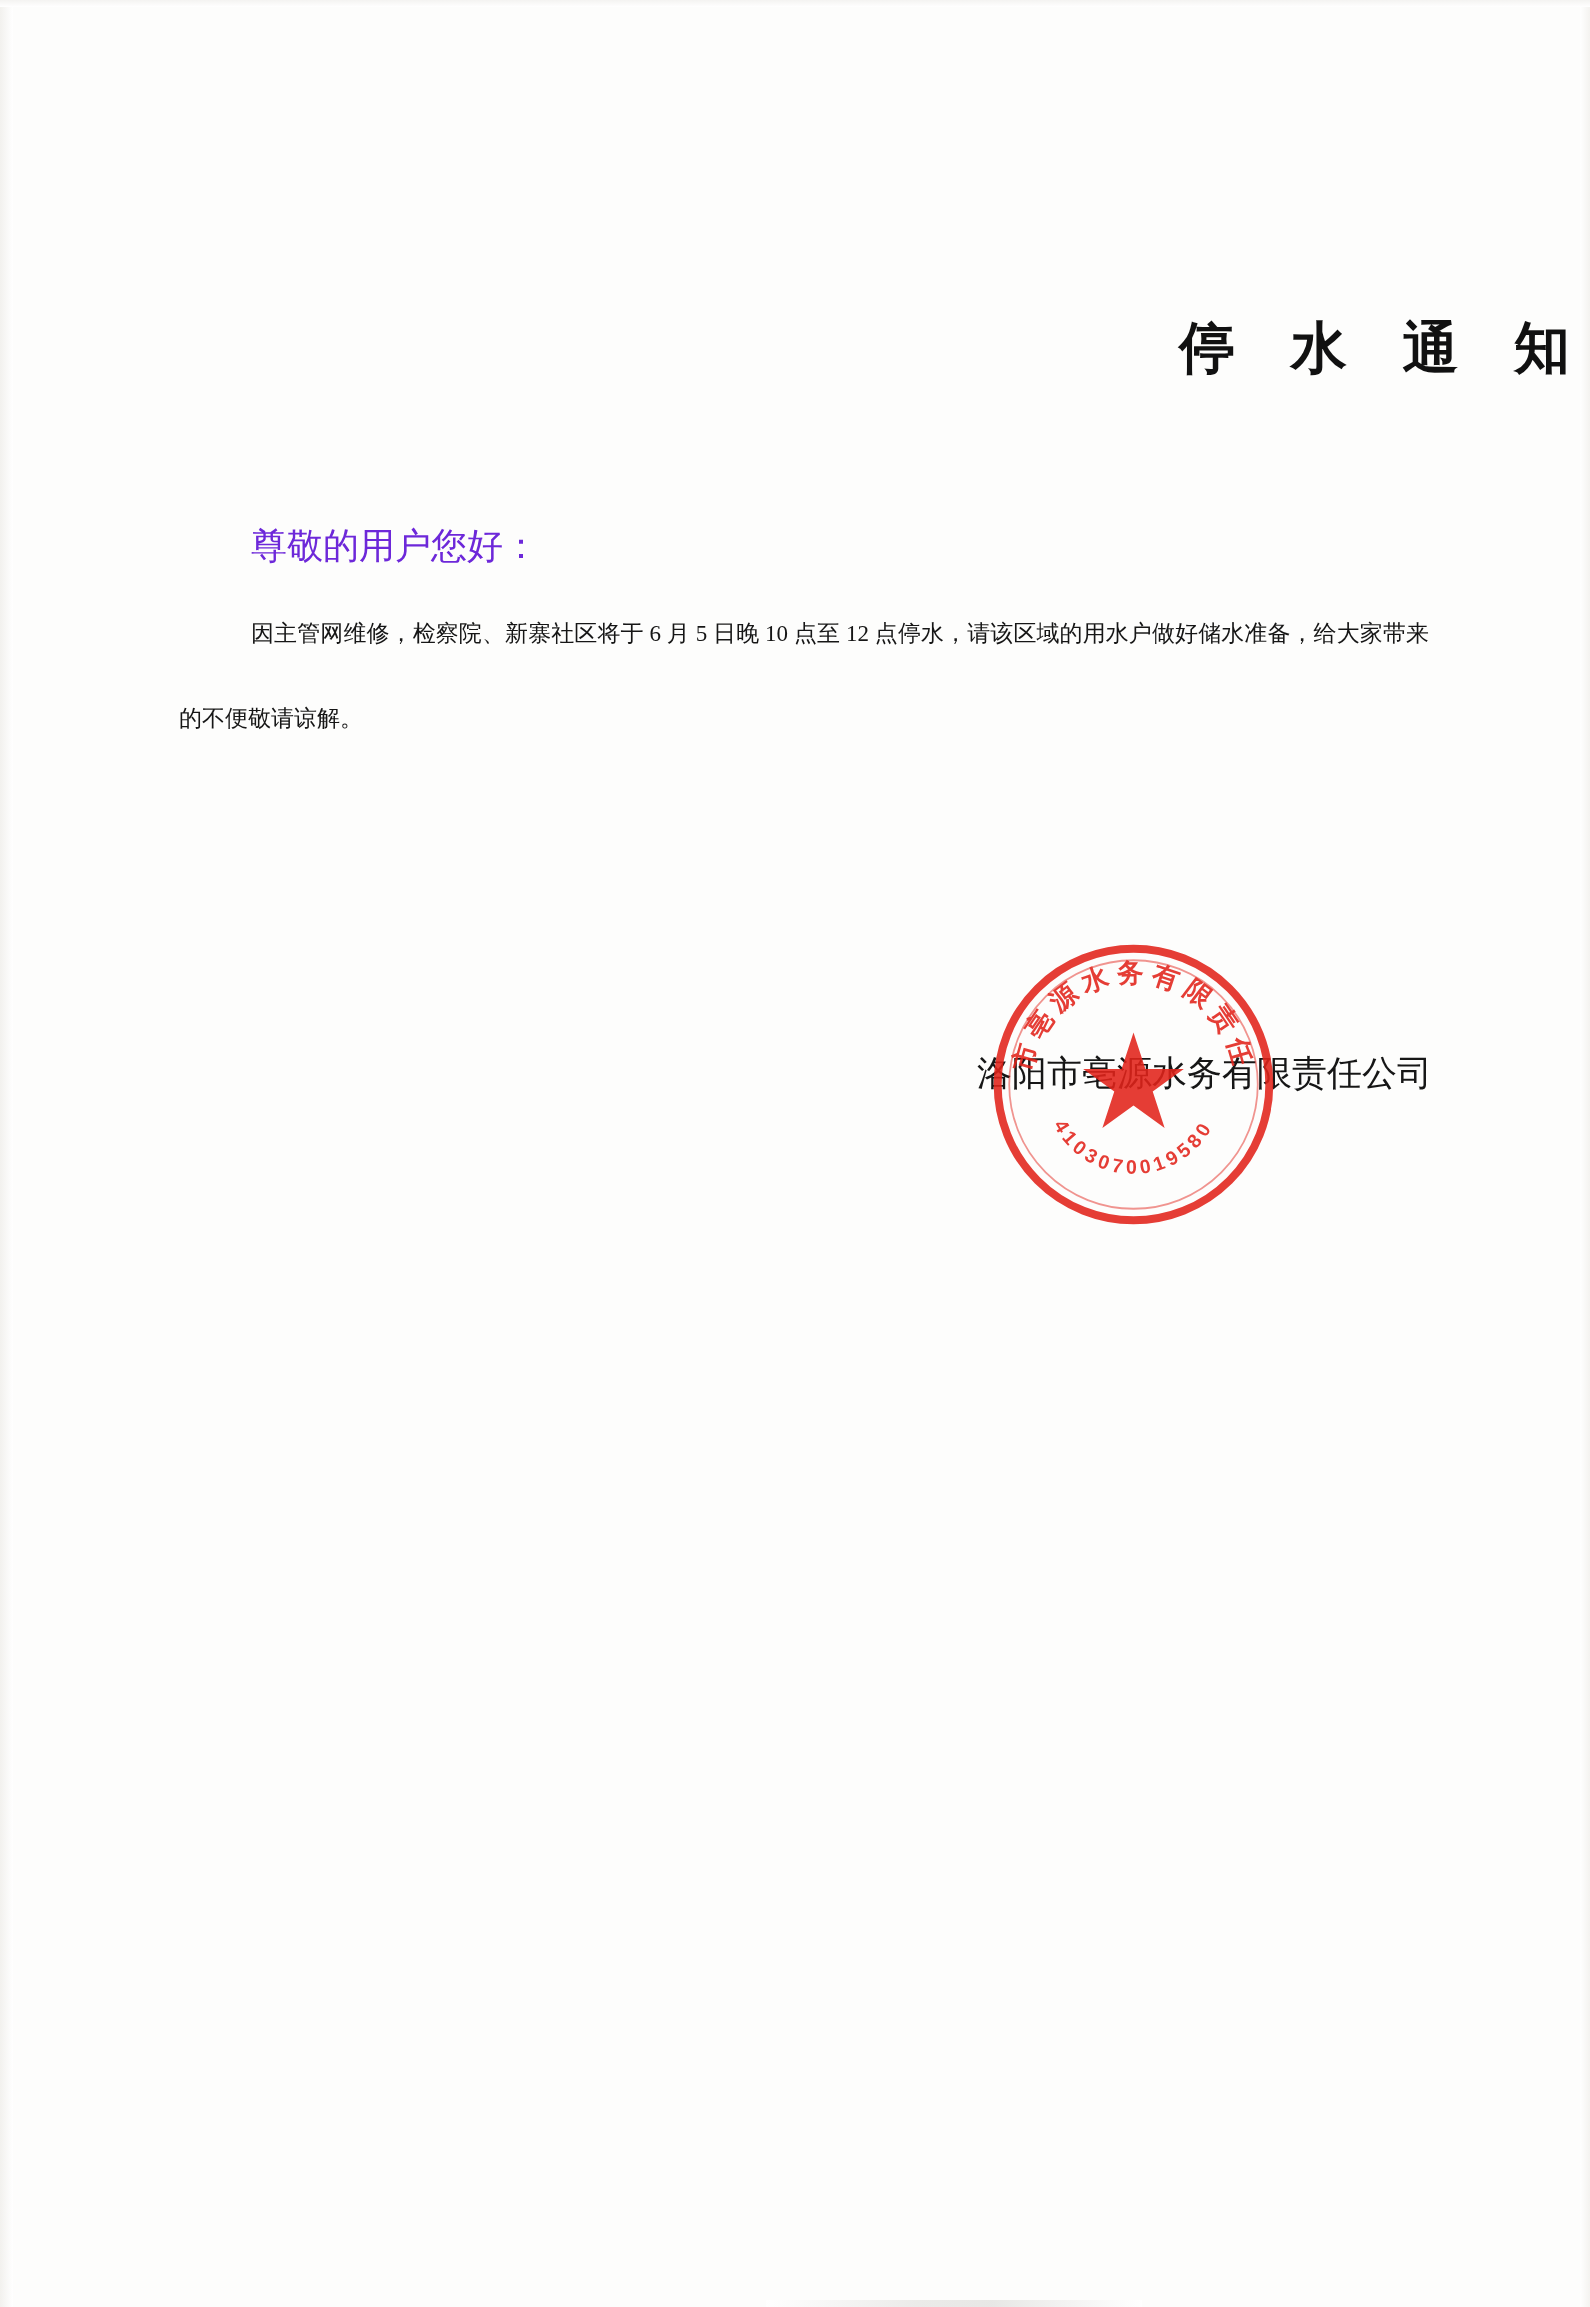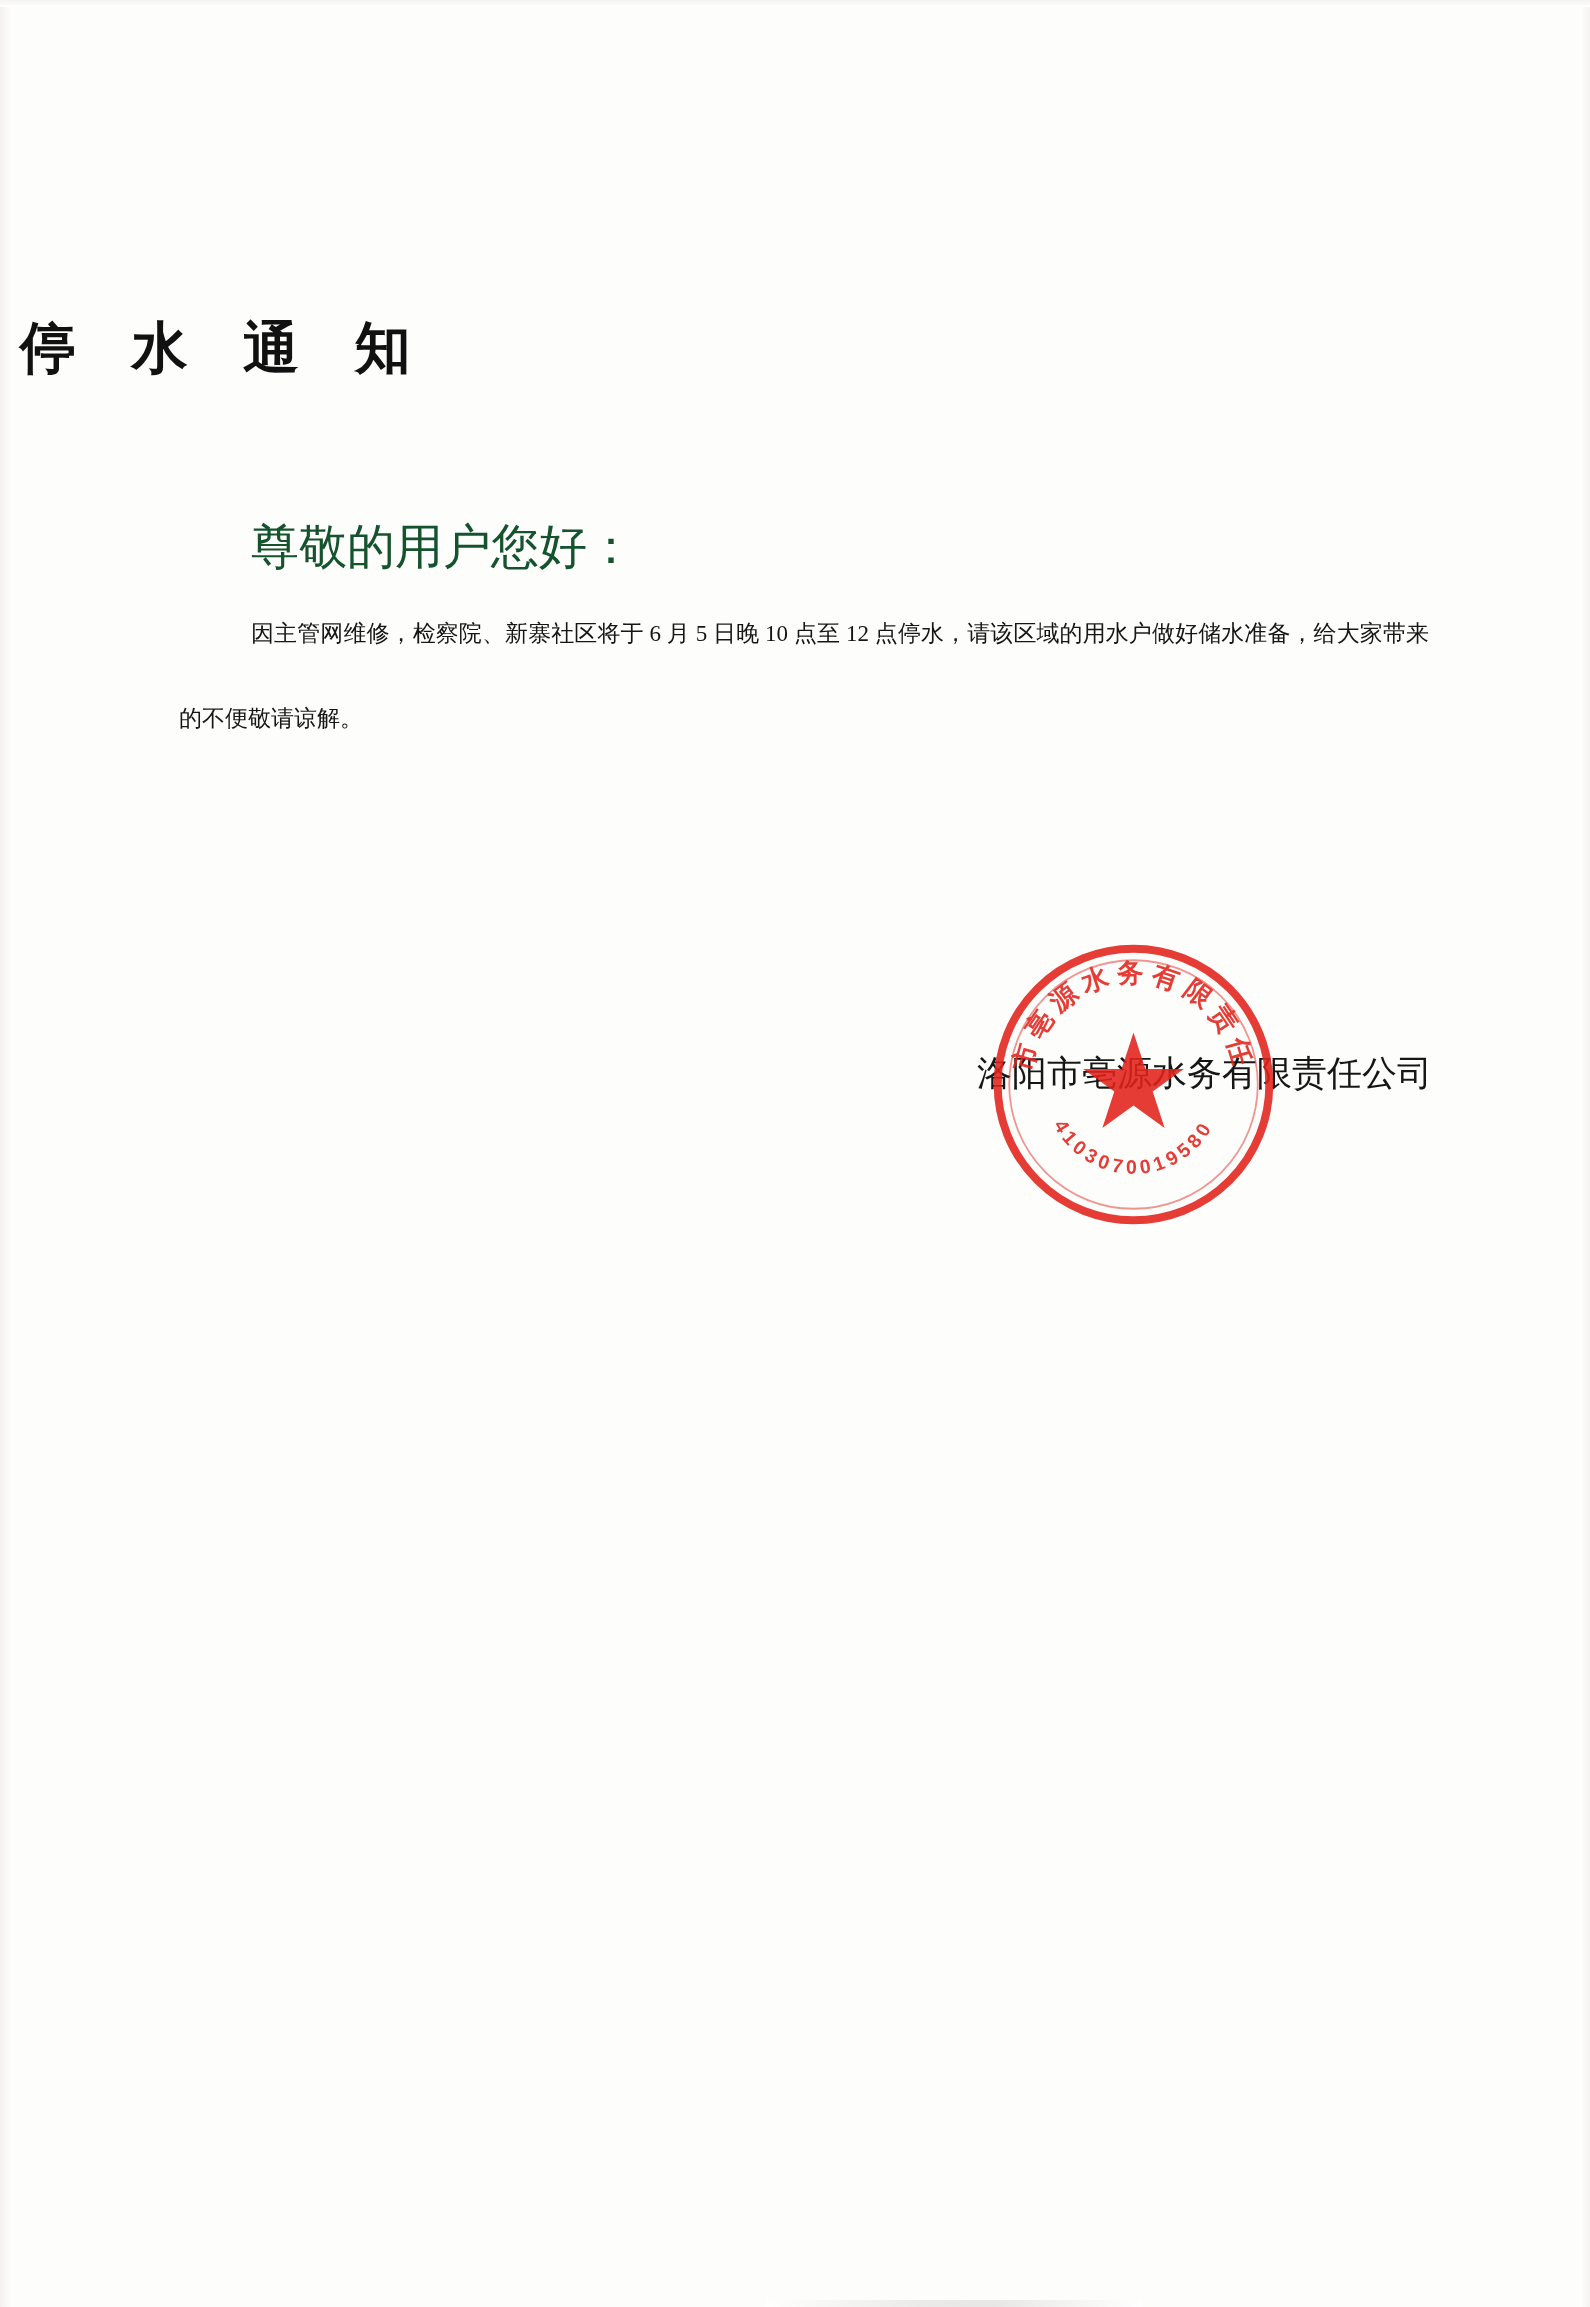--- a/index.html
+++ b/index.html
@@ -40,41 +40,41 @@
     left: 0; right: 0; top: 0;
     height: 7.2px;
     background: linear-gradient(to bottom, #f4f3f1, #ffffff);
   }
 
   .doc-title {
     position: absolute;
     top: 311px;
     left: 0;
     width: 100%;
-    text-align: left;
+    text-align: right;
     font-size: 56px;
     font-weight: bold;
     letter-spacing: 20px;
     text-indent: 20px;
     font-family: "Liberation Sans", "DejaVu Sans", sans-serif;
     color: #111111;
   }
 
   .body-block {
     position: absolute;
     top: 506px;
     left: 179px;
     width: 1250px;
   }
 
   .salutation {
-    font-size: 48px;
+    font-size: 36px;
     line-height: 81px;
     text-indent: 72px;
-    color: #14532d;
+    color: #6d28d9;
   }
 
   .para {
     font-size: 23px;
     line-height: 85px;
     text-indent: 72px;
     text-align: justify;
     color: #161616;
     margin-top: 4.3px;
   }

